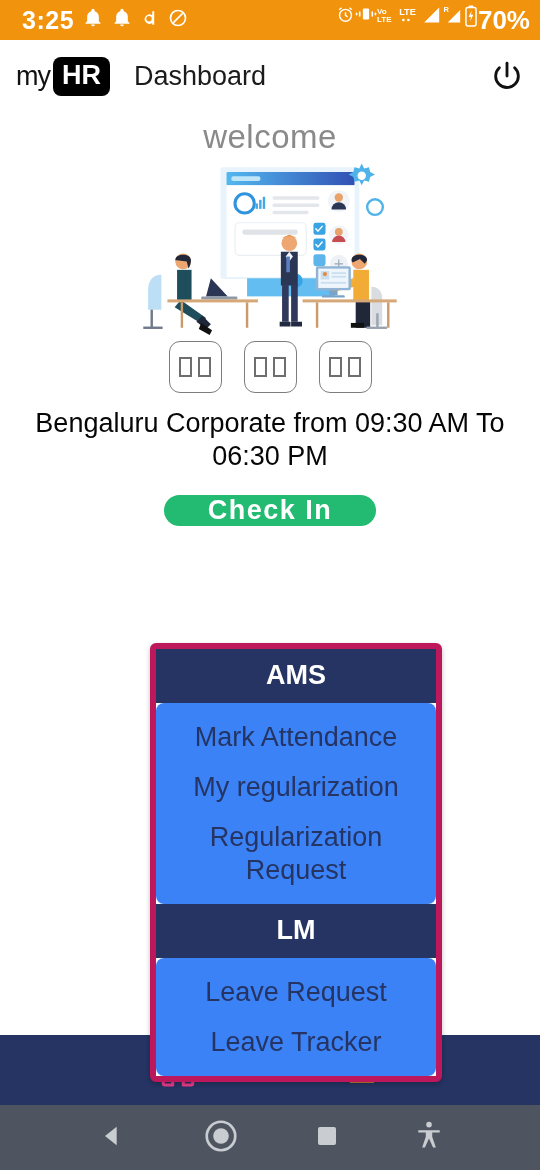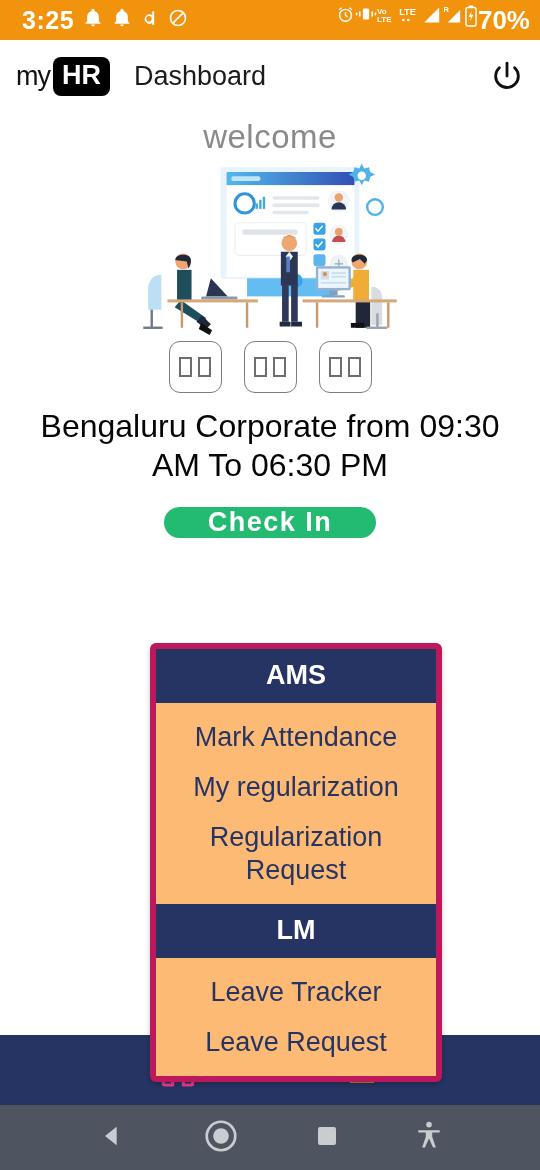--- a/index.html
+++ b/index.html
@@ -51,21 +51,21 @@
   .timer-box{
     width:53px; height:52px; border:1.6px solid #7d7d7d; border-radius:11px;
     display:flex; align-items:center; justify-content:center; gap:6px;
     background:#fff;
   }
   .tofu{
     width:13px; height:20px; border:2.3px solid #6e6e6e; background:#fff;
   }
 
   .shift-text{
-    text-align:center; font-size:32px; color:#060606; line-height:1.22;
+    text-align:center; font-size:27px; color:#060606; line-height:1.22;
     margin:14px 22px 0 22px; font-weight:400;
   }
 
   .checkin-wrap{ display:flex; justify-content:center; margin-top:22px; }
   .checkin-btn{
     background:#22bb71; color:#fff; border:none; border-radius:27px;
     font-size:27px; font-weight:bold; letter-spacing:1.5px;
     padding:0 44px; font-family:"Liberation Sans", sans-serif;
   }
 
@@ -74,21 +74,21 @@
     position:absolute; left:150px; width:292px; top:643px;
     background:#ffffff; border-radius:6px;
     border:6px solid #be185d;
     box-shadow:0 2px 5px rgba(0,0,0,0.25);
     overflow:hidden; z-index:5;
   }
   .menu-head{
     background:#253463; color:#fff; text-align:center;
     font-size:27px; font-weight:bold; padding:11px 0 12px 0;
   }
-  .menu-body{ background:#fdba74; padding:10px 0 8px 0; }
+  .menu-body{ background:#3b82f6; padding:10px 0 8px 0;border-radius:8px; }
   .menu-item{
     text-align:center; font-size:27px; color:#253463;
     padding:8px 14px; line-height:1.25; font-weight:400;
   }
 
   
   .bottom-nav{
     position:absolute; left:0; right:0; top:1035px; height:70px;
     background:#253463; display:flex; align-items:center;
     justify-content:center; gap:50px; z-index:2;
@@ -325,22 +325,22 @@
 
 <div class="menu-panel">
   <div class="menu-head">AMS</div>
   <div class="menu-body">
     <div class="menu-item">Mark Attendance</div>
     <div class="menu-item">My regularization</div>
     <div class="menu-item">Regularization Request</div>
   </div>
   <div class="menu-head">LM</div>
   <div class="menu-body">
+    <div class="menu-item">Leave Request</div>
     <div class="menu-item">Leave Tracker</div>
-    <div class="menu-item">Leave Request</div>
   </div>
 </div>
 
 <div class="bottom-nav">
   <div class="nav-icon">
     <svg width="40" height="40" viewBox="0 0 24 24" fill="none" stroke="#ec3b8b" stroke-width="1.9" stroke-linejoin="round">
       <path d="M3.2 10.6L12 3.4l8.8 7.2V20a1 1 0 0 1-1 1h-4.6v-6.2H8.8V21H4.2a1 1 0 0 1-1-1z"></path>
     </svg>
   </div>
   <div class="nav-icon">

